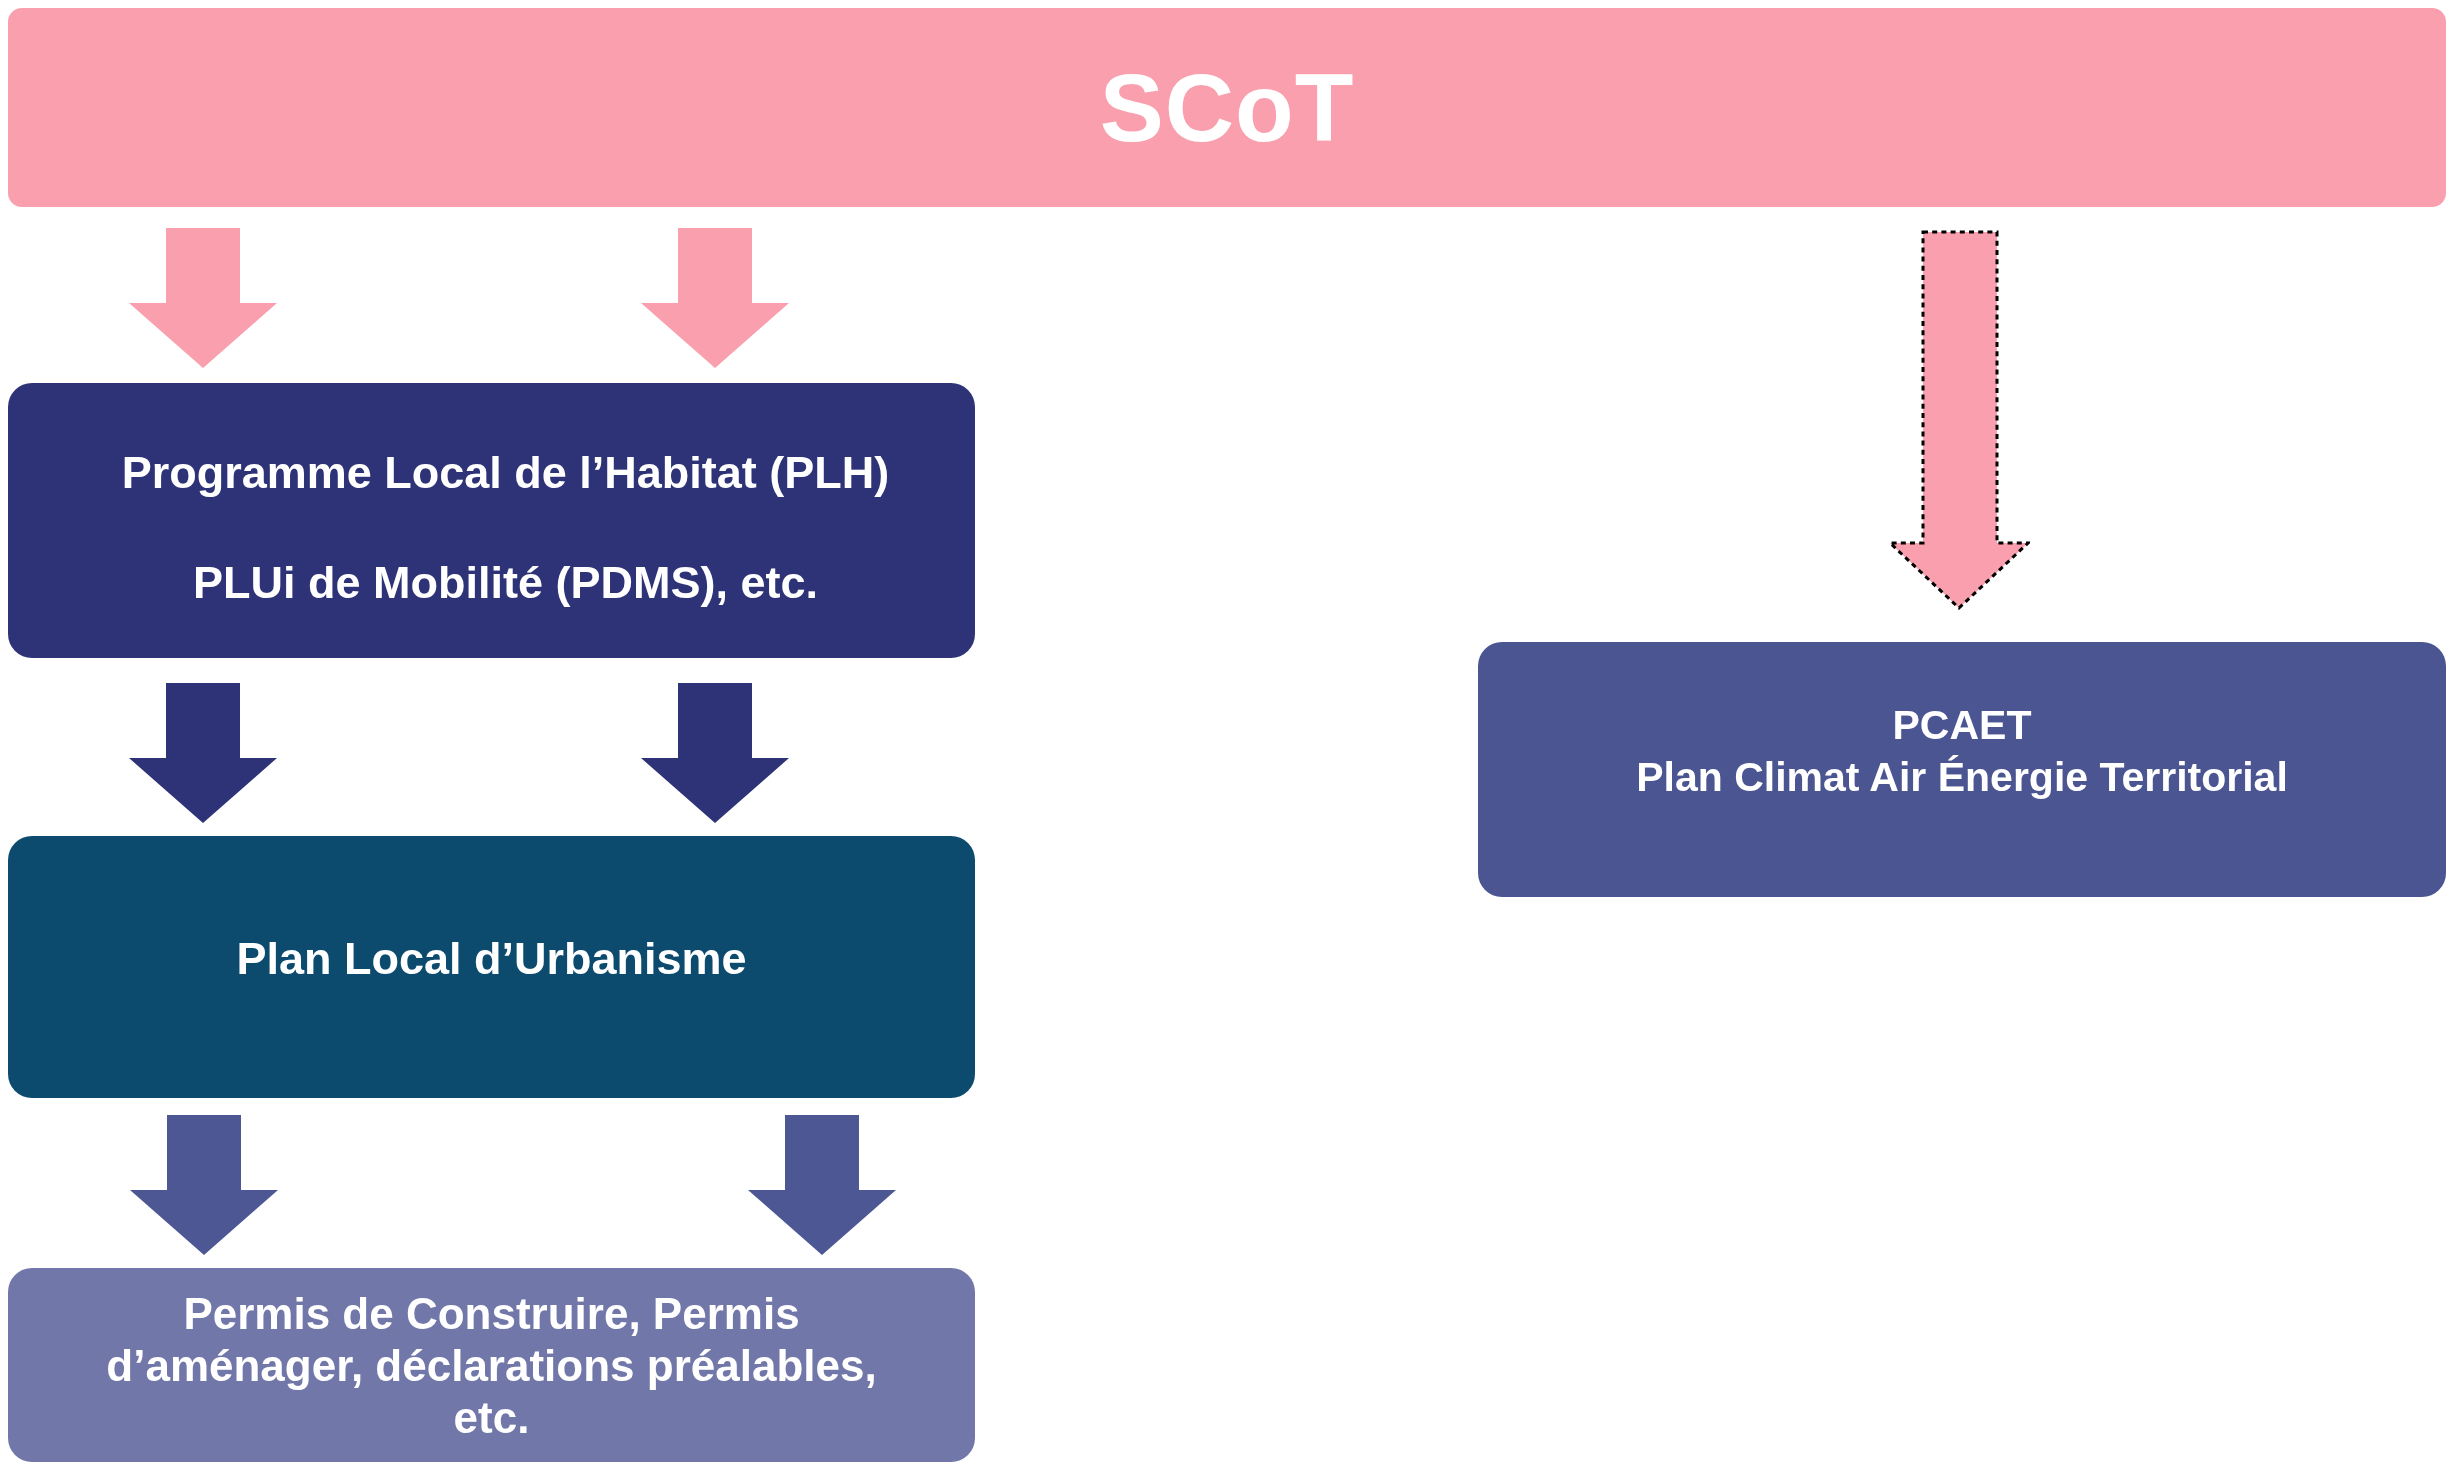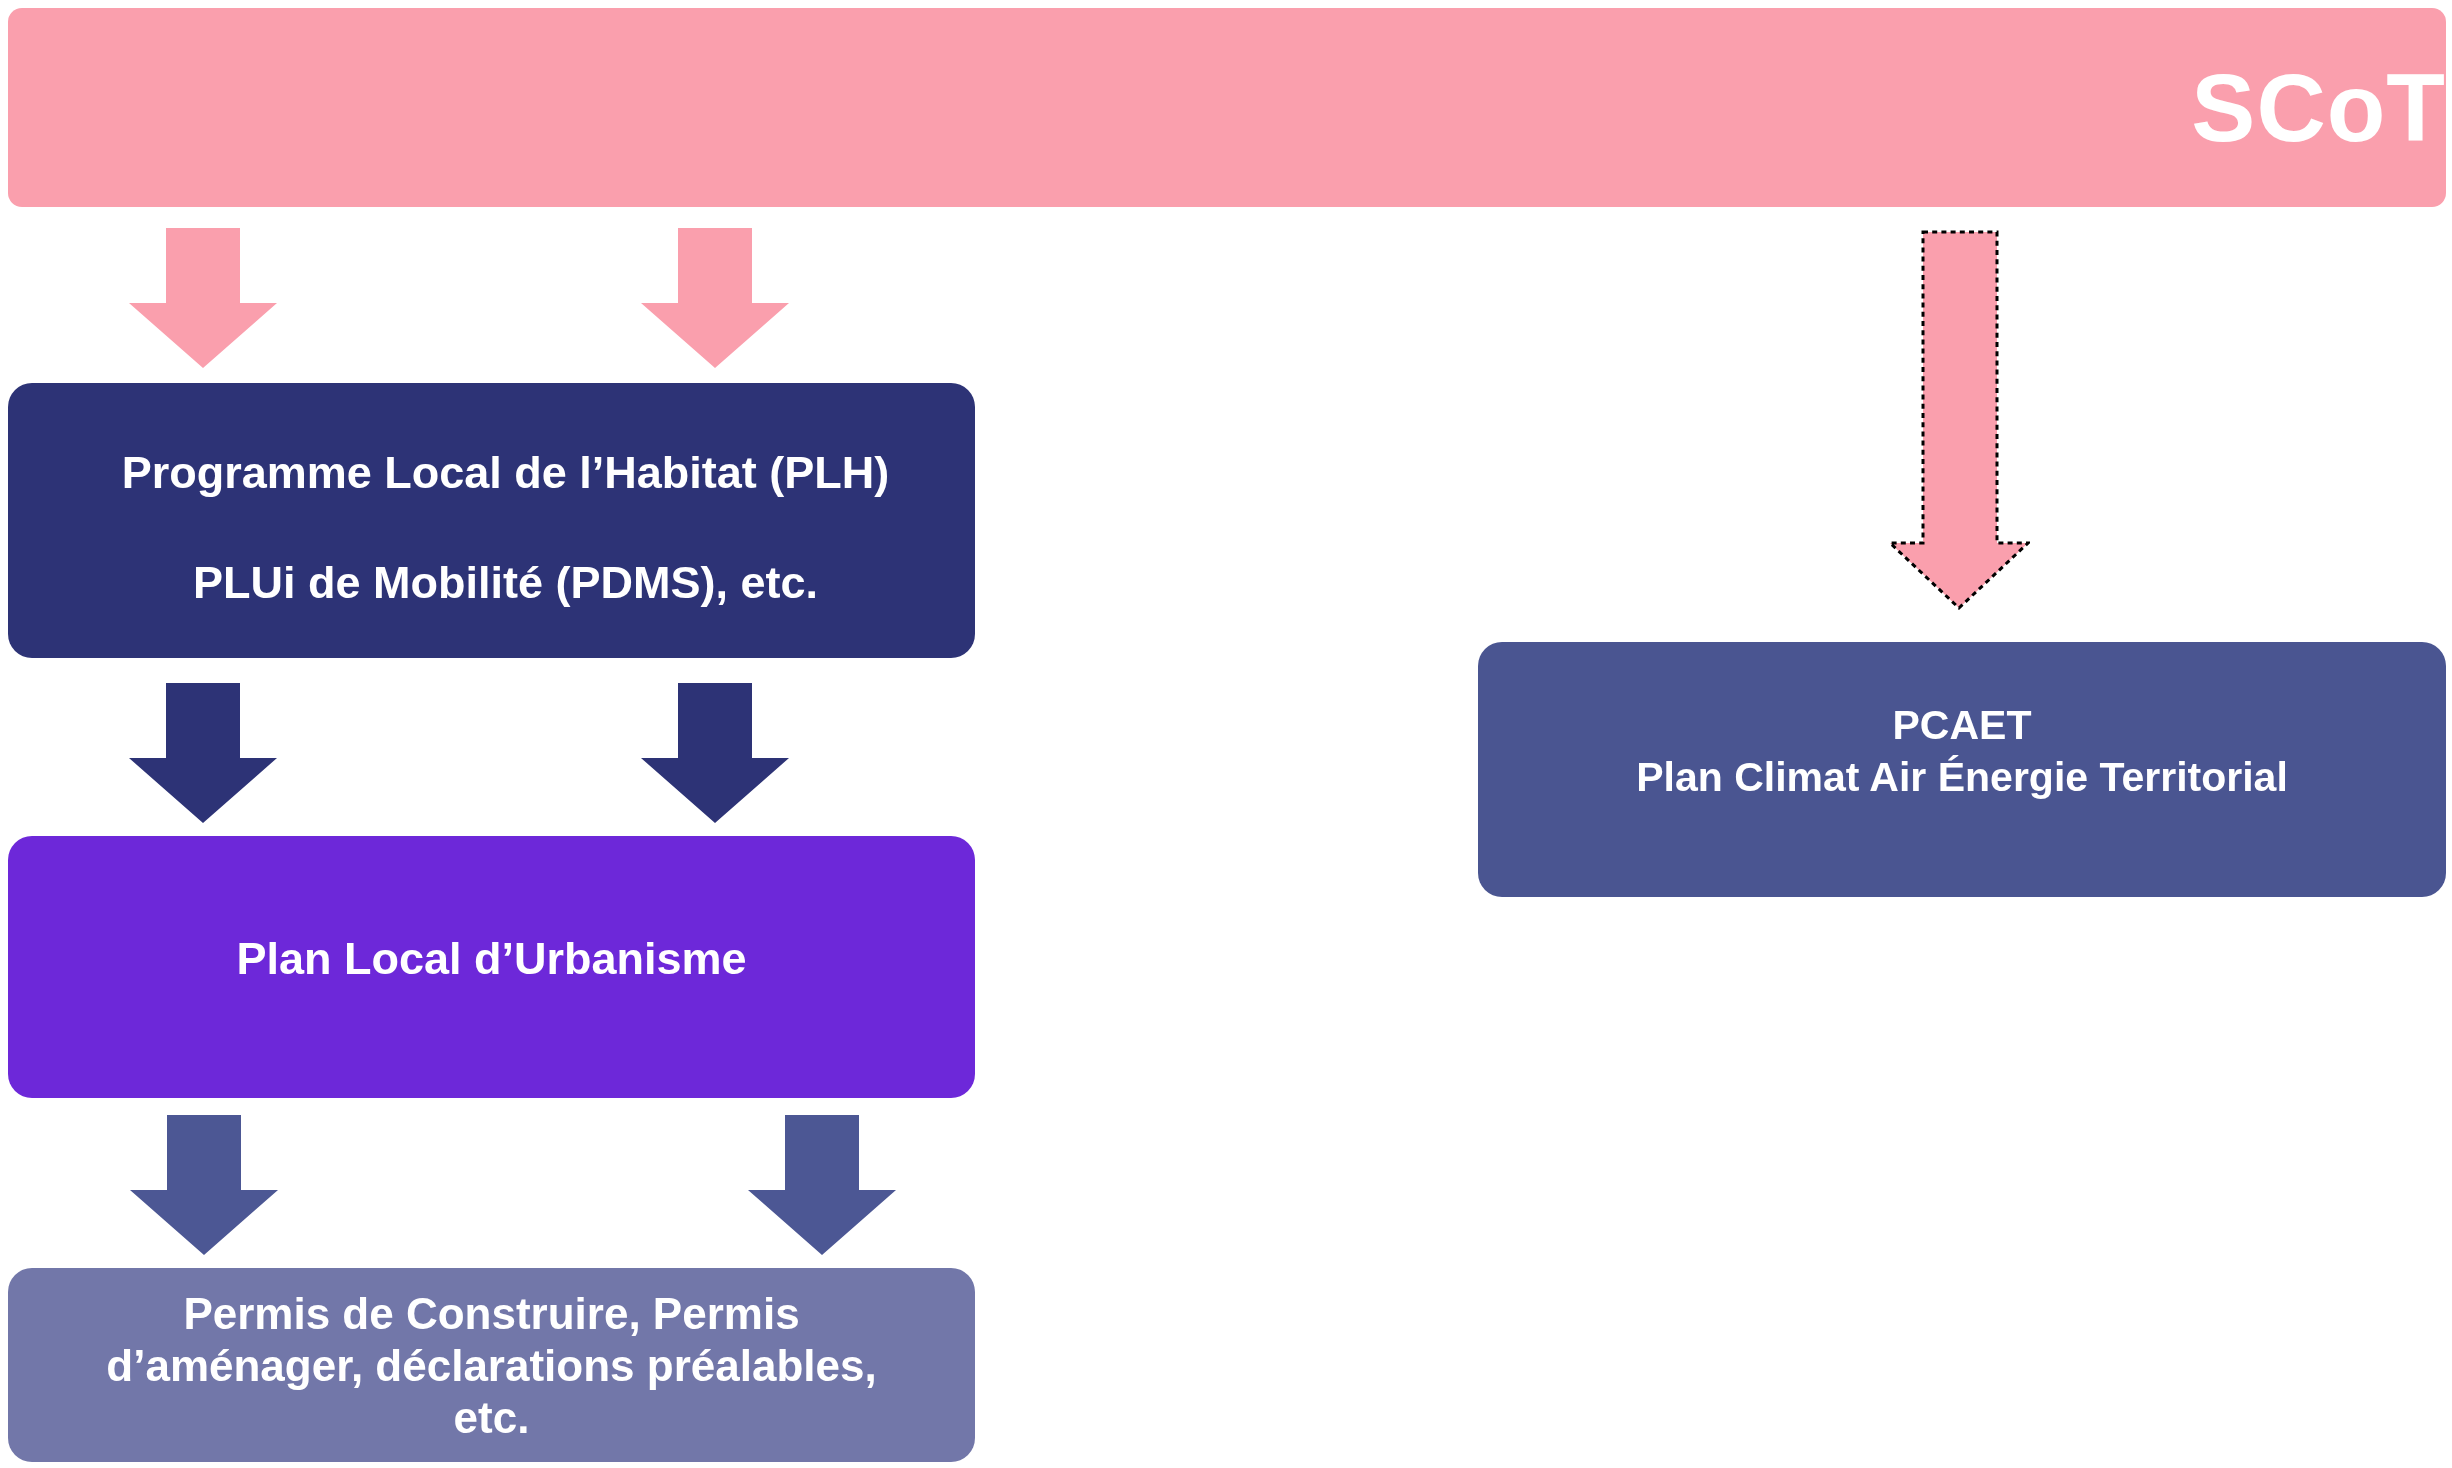--- a/index.html
+++ b/index.html
@@ -15,21 +15,21 @@
     font-family: "Liberation Sans", "DejaVu Sans", sans-serif;
     overflow: hidden;
   }
   .banner {
     position: absolute;
     left: 8px; top: 8px;
     width: 2438px; height: 199px;
     border-radius: 14px;
     display: flex;
     align-items: center;
-    justify-content: flex-end;
+    justify-content: center;
   }
   .banner-title {
     color: #ffffff;
     font-size: 96px;
     font-weight: 700;
     letter-spacing: 1px;
   }
   .node {
     position: absolute;
     border-radius: 24px;
@@ -104,21 +104,21 @@
     <span class="line">PLUi de Mobilité (PDMS), etc.</span>
   </div>
 
   <svg class="arrow" style="left:129px; top:683px;" width="148" height="140" viewBox="0 0 148 140">
     <polygon points="37,0 111,0 111,75 148,75 74,140 0,75 37,75" fill="#2D3376"></polygon>
   </svg>
   <svg class="arrow" style="left:641px; top:683px;" width="148" height="140" viewBox="0 0 148 140">
     <polygon points="37,0 111,0 111,75 148,75 74,140 0,75 37,75" fill="#2D3376"></polygon>
   </svg>
 
-  <div class="node box-plui" style="background-color: #6d28d9; text-align: center;">
+  <div class="node box-plui" style="background-color: #0c4a6e; text-align: center;">
     <span class="line">Plan Local d’Urbanisme</span>
   </div>
 
   <svg class="arrow" style="left:130px; top:1115px;" width="148" height="140" viewBox="0 0 148 140">
     <polygon points="37,0 111,0 111,75 148,75 74,140 0,75 37,75" fill="#4C5794"></polygon>
   </svg>
   <svg class="arrow" style="left:748px; top:1115px;" width="148" height="140" viewBox="0 0 148 140">
     <polygon points="37,0 111,0 111,75 148,75 74,140 0,75 37,75" fill="#4C5794"></polygon>
   </svg>
 

